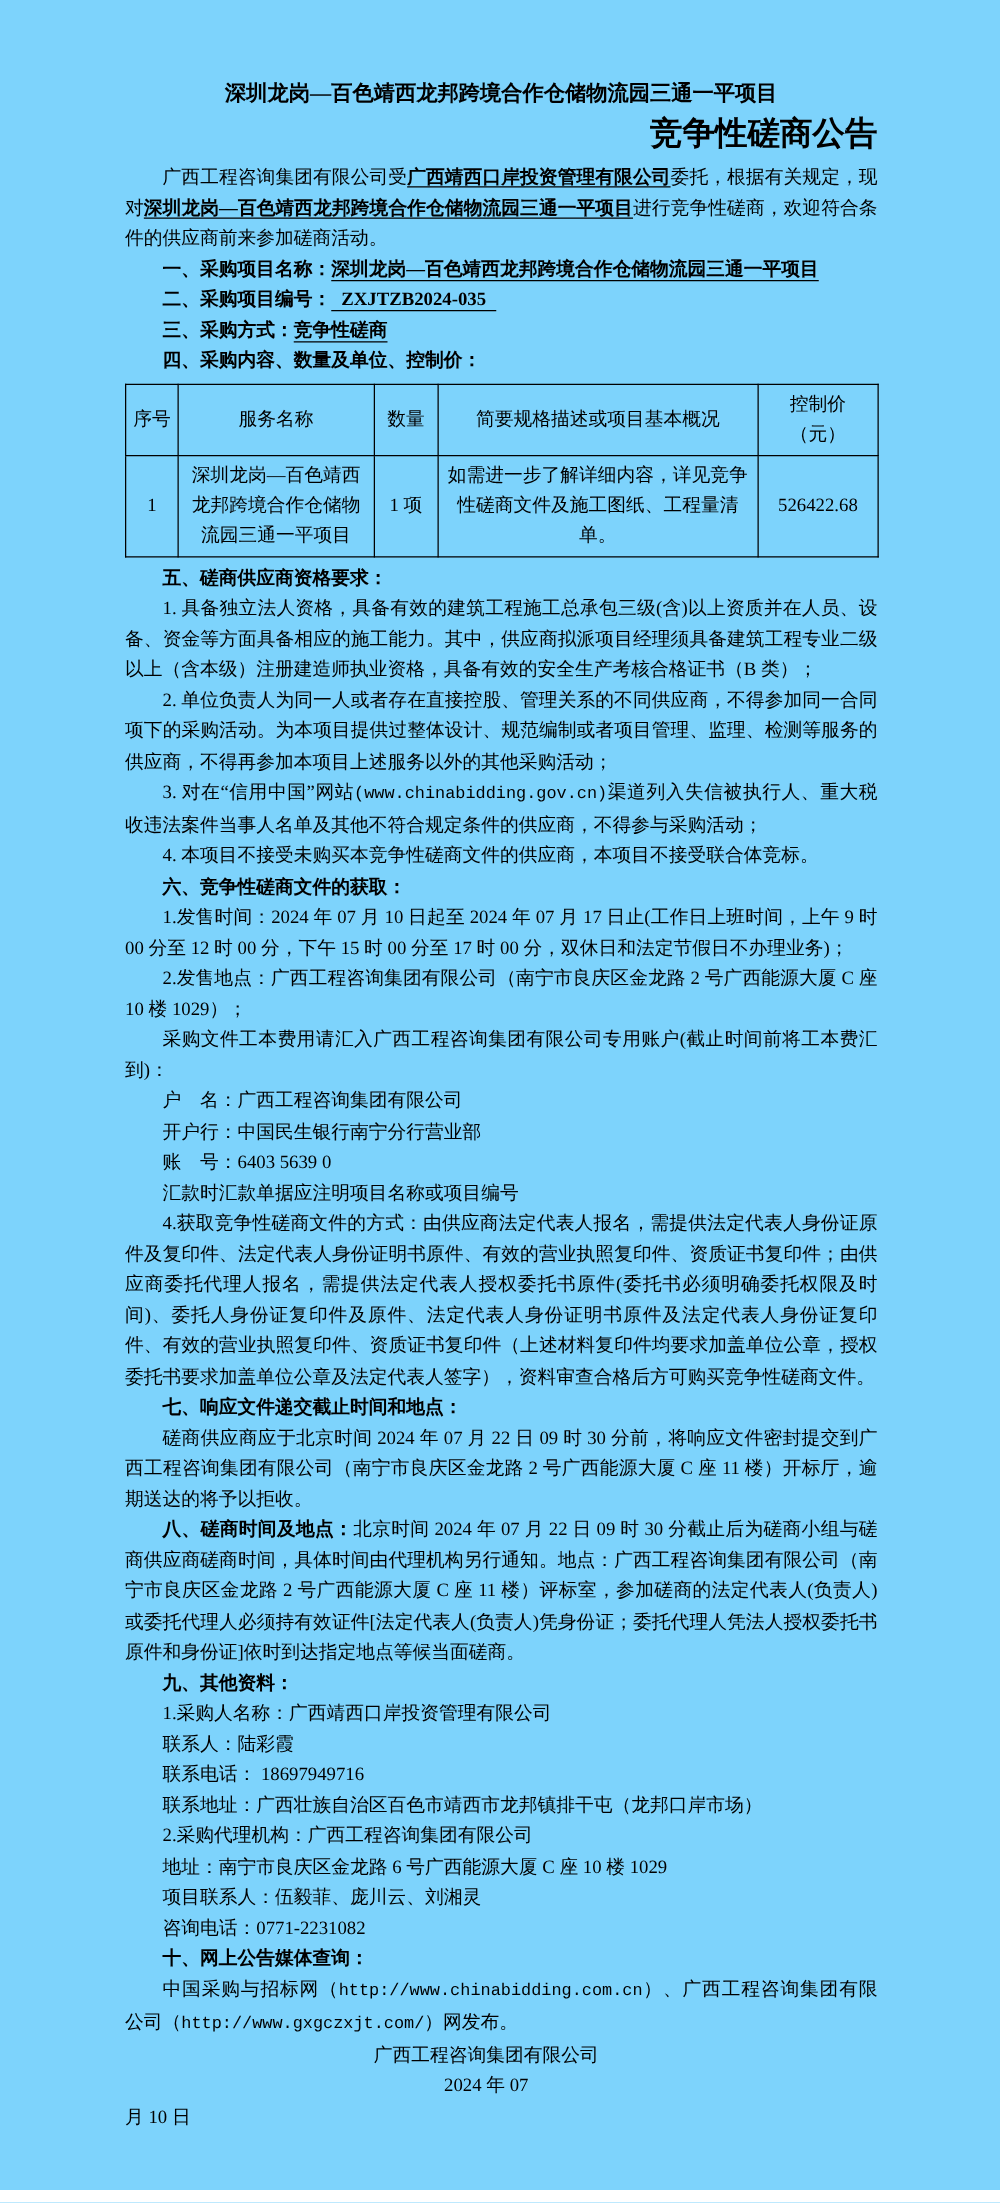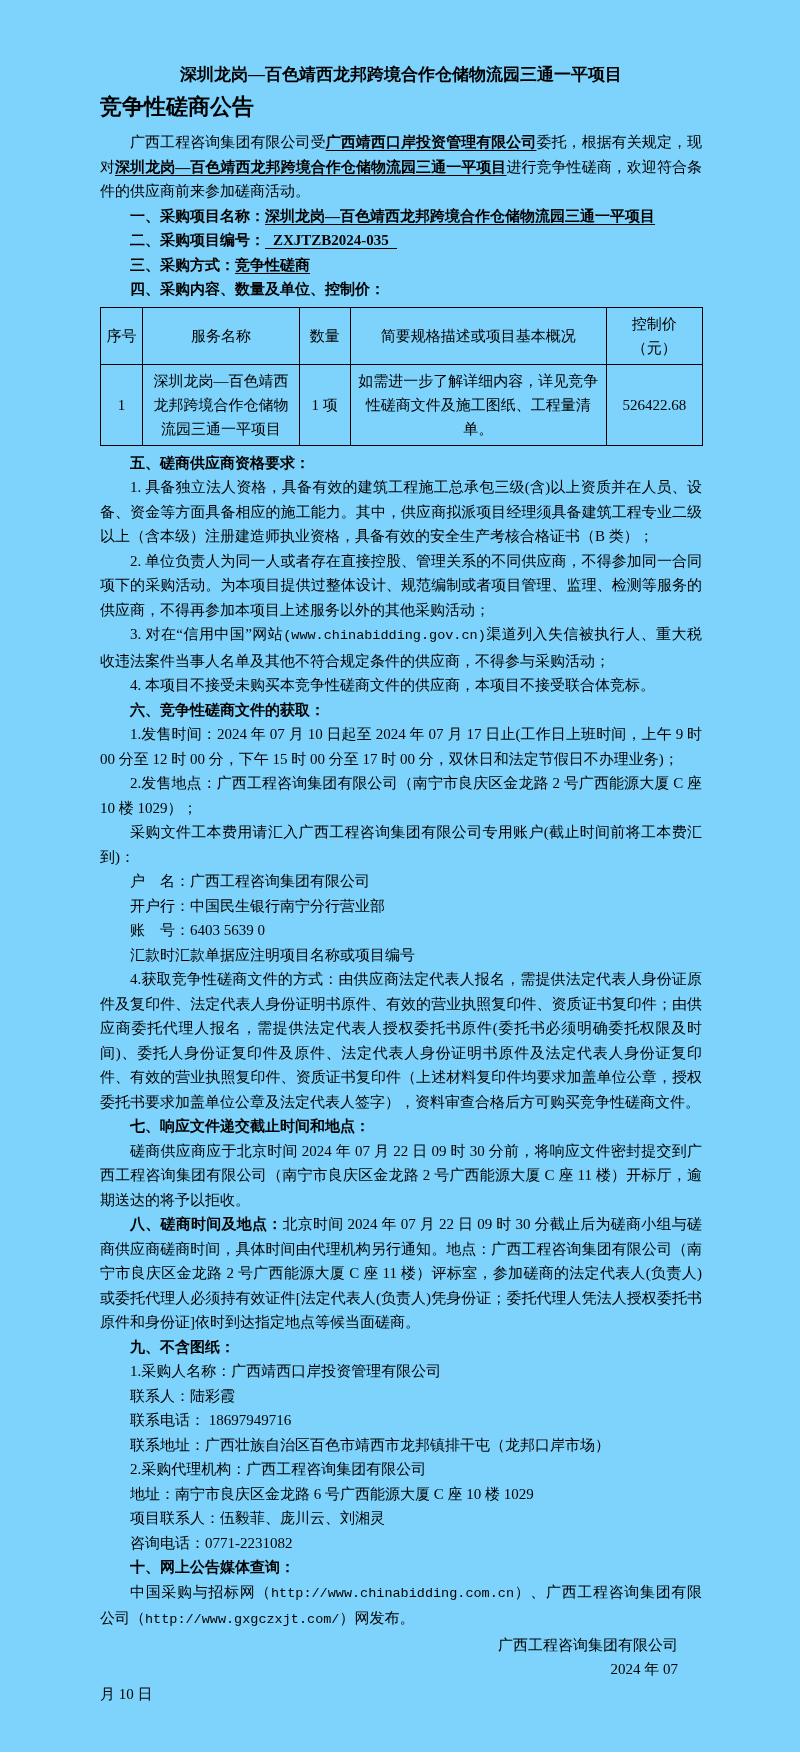--- a/index.html
+++ b/index.html
@@ -17,22 +17,22 @@
     font-size: 15px;
     line-height: 24.5px;
   }
   .title1 {
     text-align: center;
     font-size: 17px;
     font-weight: bold;
     line-height: 26px;
   }
   .title2 {
-    text-align: left;
-    font-size: 22px;
+    text-align: right;
+    font-size: 26px;
     font-weight: bold;
     line-height: 34px;
     margin: 2px 0 6px 0;
   }
   p { margin: 0; text-align: justify; }
   .ind { text-indent: 2em; }
   .b { font-weight: bold; }
   .u { text-decoration: underline; text-underline-offset: 3px; }
   .uline { border-bottom: 1px solid #000; }
   .pad-u { padding: 0 8px; }
@@ -54,21 +54,21 @@
     word-break: break-all;
   }
   table.items th { height: 34px; }
   table.items td { height: 72px; }
   td.desc { text-align: justify; }
   .col-no { width: 7%; }
   .col-name { width: 26%; }
   .col-qty { width: 8.5%; }
   .col-desc { width: 42.5%; }
   .col-price { width: 16%; }
-  .sig-right { text-align: right; padding-right: 24px; }
+  .sig-right { text-align: center; padding-right: 24px; }
 </style>
 </head>
 <body>
 
 <div class="page">
 
   <div class="title1">深圳龙岗—百色靖西龙邦跨境合作仓储物流园三通一平项目</div>
   <div class="title2">竞争性磋商公告</div>
 
   <p class="ind"><span>广西工程咨询集团有限公司受</span><span class="b u">广西靖西口岸投资管理有限公司</span><span>委托，根据有关规定，现对</span><span class="b u">深圳龙岗—百色靖西龙邦跨境合作仓储物流园三通一平项目</span><span>进行竞争性磋商，欢迎符合条件的供应商前来参加磋商活动。</span></p>
@@ -121,21 +121,21 @@
   <p class="ind">开户行：中国民生银行南宁分行营业部</p>
   <p class="ind">账　号：6403 5639 0</p>
   <p class="ind">汇款时汇款单据应注明项目名称或项目编号</p>
   <p class="ind">4.获取竞争性磋商文件的方式：由供应商法定代表人报名，需提供法定代表人身份证原件及复印件、法定代表人身份证明书原件、有效的营业执照复印件、资质证书复印件；由供应商委托代理人报名，需提供法定代表人授权委托书原件(委托书必须明确委托权限及时间)、委托人身份证复印件及原件、法定代表人身份证明书原件及法定代表人身份证复印件、有效的营业执照复印件、资质证书复印件（上述材料复印件均要求加盖单位公章，授权委托书要求加盖单位公章及法定代表人签字），资料审查合格后方可购买竞争性磋商文件。</p>
 
   <p class="ind b">七、响应文件递交截止时间和地点：</p>
   <p class="ind">磋商供应商应于北京时间 2024 年 07 月 22 日 09 时 30 分前，将响应文件密封提交到广西工程咨询集团有限公司（南宁市良庆区金龙路 2 号广西能源大厦 C 座 11 楼）开标厅，逾期送达的将予以拒收。</p>
 
   <p class="ind"><span class="b">八、磋商时间及地点：</span><span>北京时间 2024 年 07 月 22 日 09 时 30 分截止后为磋商小组与磋商供应商磋商时间，具体时间由代理机构另行通知。地点：广西工程咨询集团有限公司（南宁市良庆区金龙路 2 号广西能源大厦 C 座 11 楼）评标室，参加磋商的法定代表人(负责人)或委托代理人必须持有效证件[法定代表人(负责人)凭身份证；委托代理人凭法人授权委托书原件和身份证]依时到达指定地点等候当面磋商。</span></p>
 
-  <p class="ind b">九、不含图纸：</p>
+  <p class="ind b">九、其他资料：</p>
   <p class="ind">1.采购人名称：广西靖西口岸投资管理有限公司</p>
   <p class="ind">联系人：陆彩霞</p>
   <p class="ind">联系电话： 18697949716</p>
   <p class="ind">联系地址：广西壮族自治区百色市靖西市龙邦镇排干屯（龙邦口岸市场）</p>
   <p class="ind">2.采购代理机构：广西工程咨询集团有限公司</p>
   <p class="ind">地址：南宁市良庆区金龙路 6 号广西能源大厦 C 座 10 楼 1029</p>
   <p class="ind">项目联系人：伍毅菲、庞川云、刘湘灵</p>
   <p class="ind">咨询电话：0771-2231082</p>
 
   <p class="ind b">十、网上公告媒体查询：</p>

